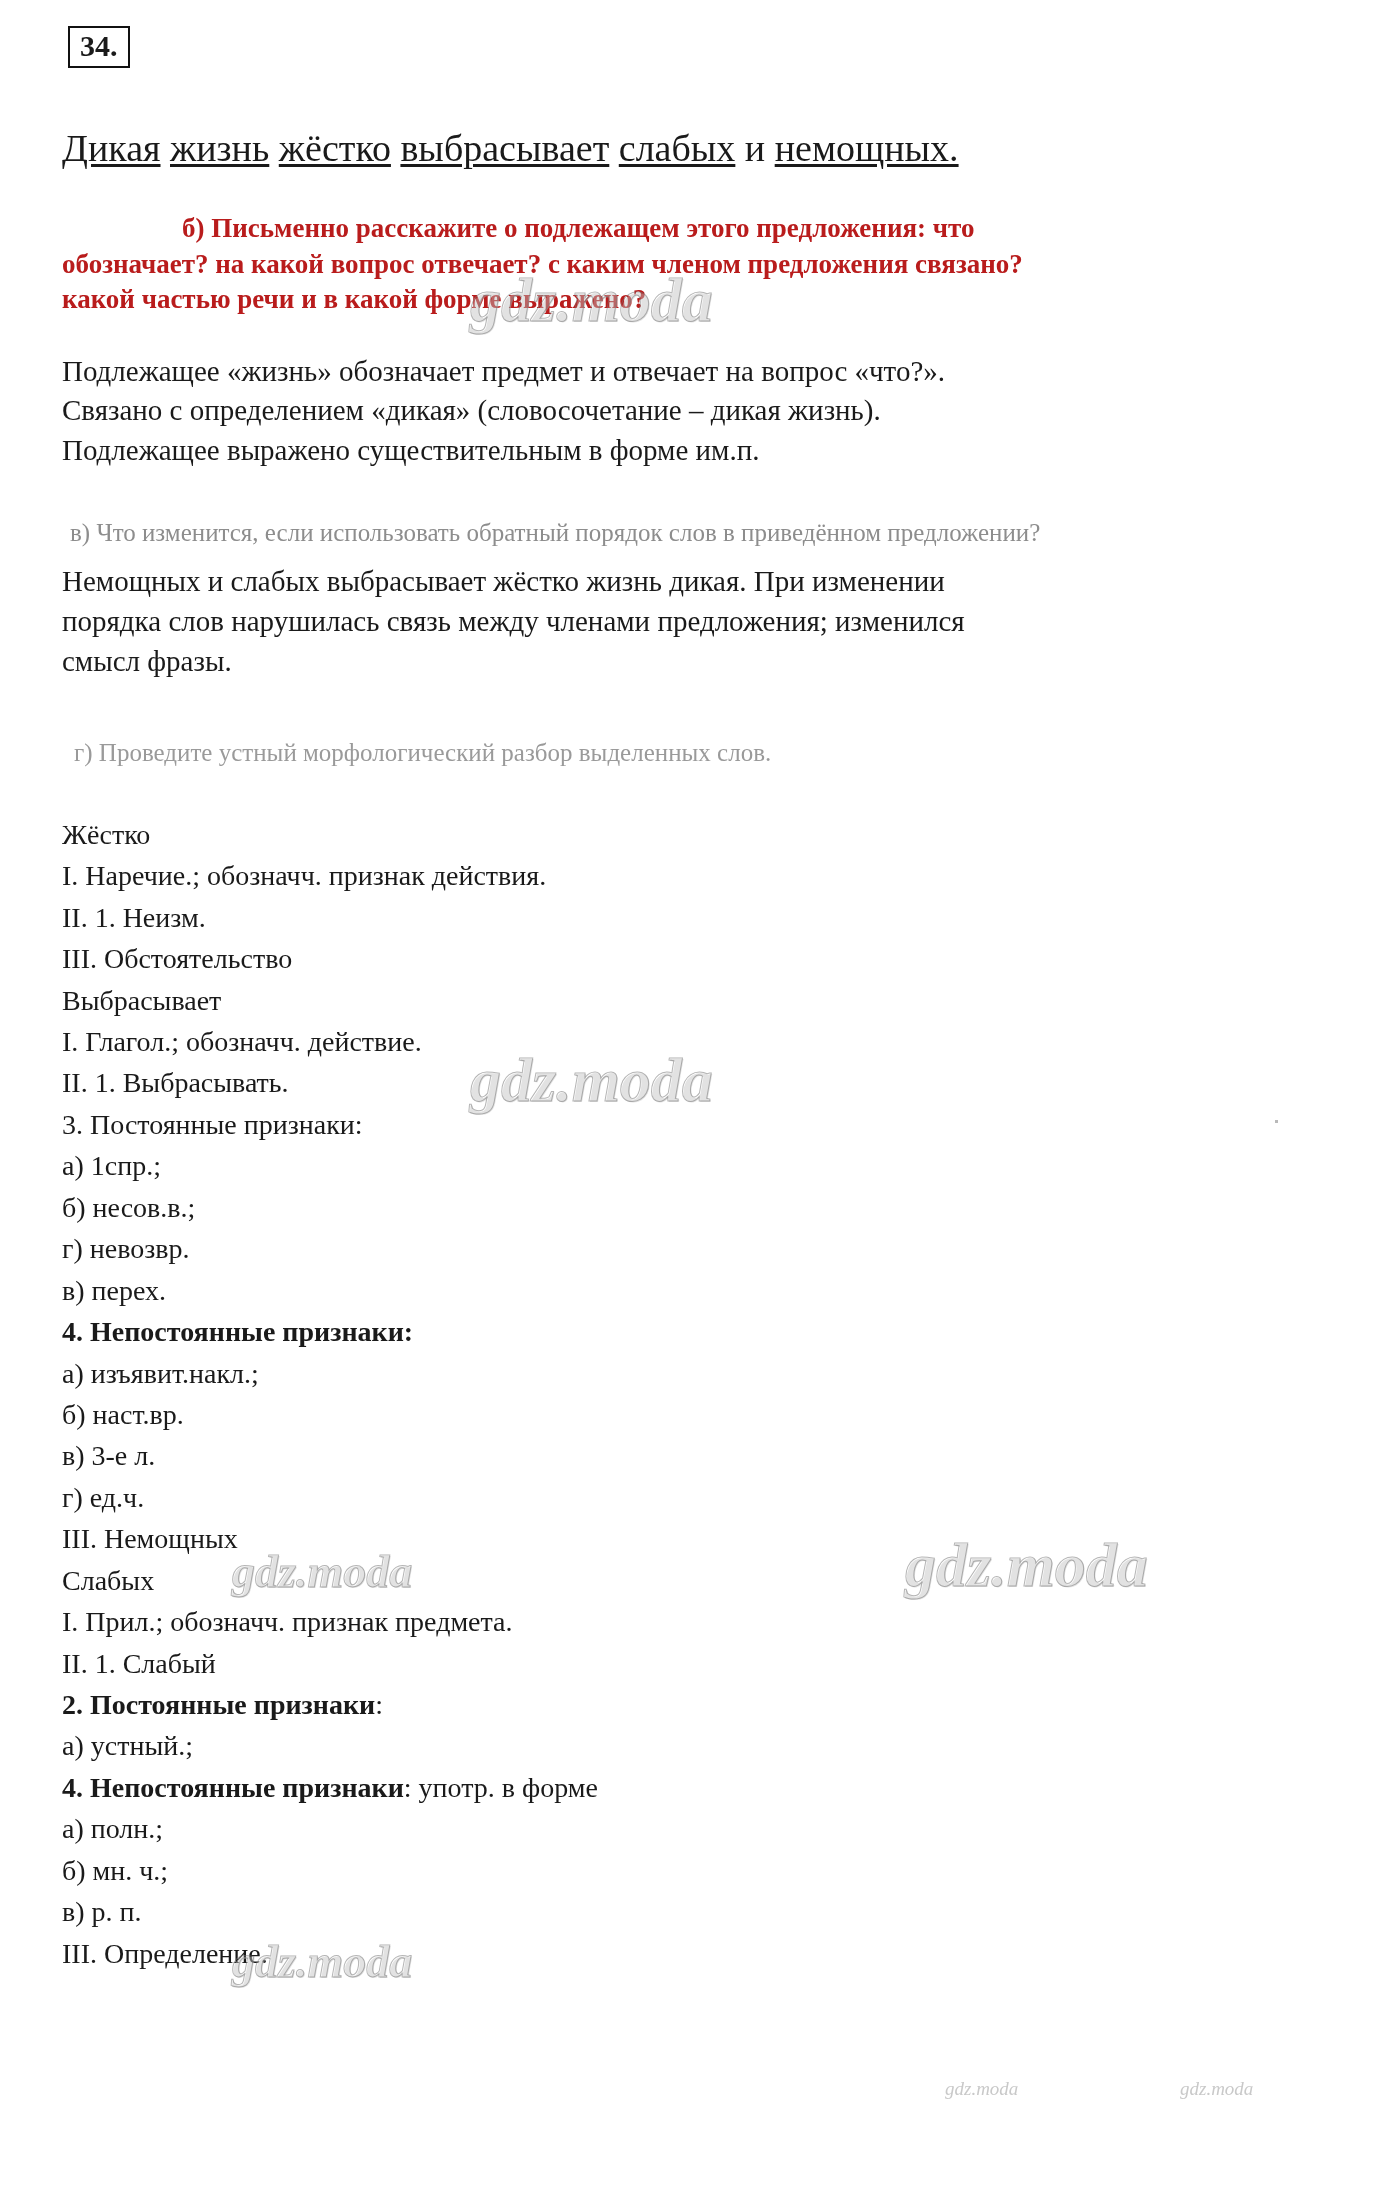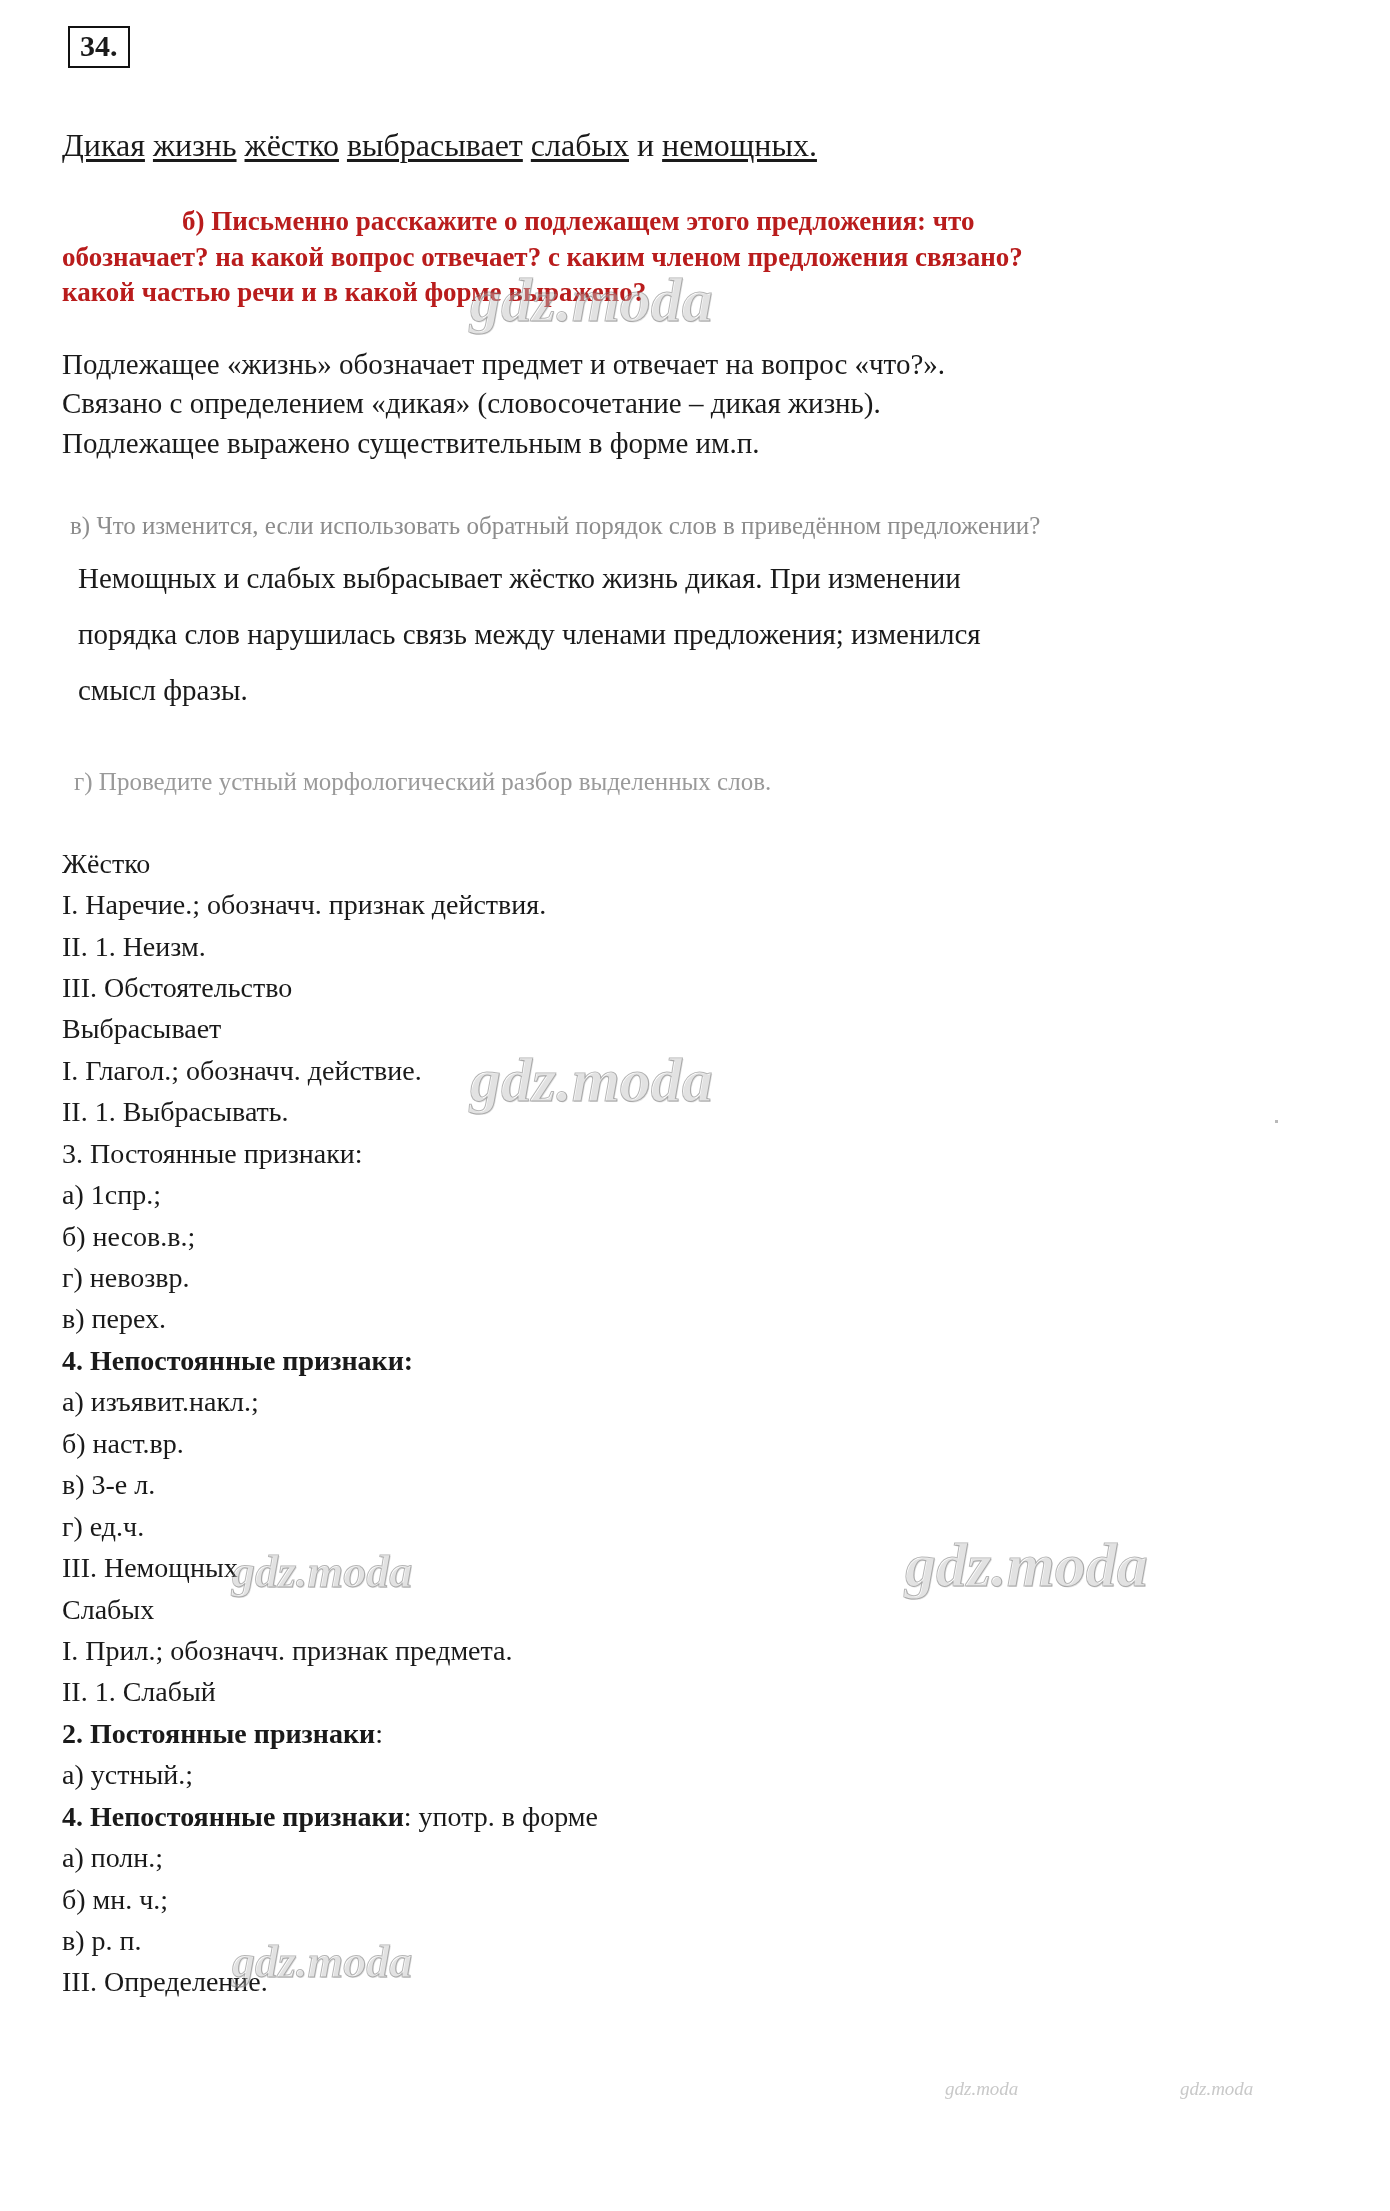--- a/index.html
+++ b/index.html
@@ -36,21 +36,21 @@
     padding: 2px 10px 4px 10px;
     font-size: 30px;
     font-weight: bold;
     font-family: "Liberation Serif", serif;
     line-height: 1.05;
     margin-left: 6px;
   }
 
   .sentence {
     margin-top: 58px;
-    font-size: 32px;
+    font-size: 38px;
     line-height: 1.2;
     white-space: nowrap;
   }
   .u { text-decoration: underline; text-underline-offset: 3px; }
 
   .task {
     color: #b91c1c;
     font-size: 27px;
     line-height: 1.32;
     margin-top: 40px;
@@ -70,21 +70,21 @@
     font-size: 25px;
     line-height: 1.32;
     margin-top: 46px;
     padding-left: 8px;
   }
   .answer2 {
     font-size: 29px;
     line-height: 1.38;
     margin-top: 12px;
   }
-  .answer2 p { margin: 16px; }
+  .answer2 p { margin: 0; }
 
   .task3 {
     color: #9a9a9a;
     font-size: 25px;
     line-height: 1.3;
     margin-top: 56px;
     padding-left: 12px;
   }
 
   .analysis {

